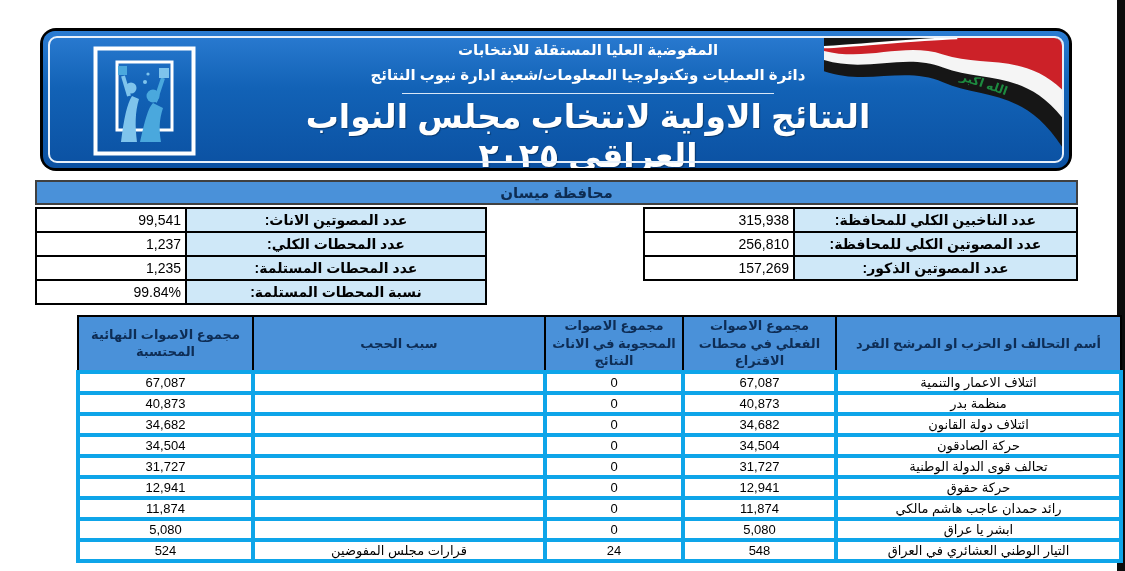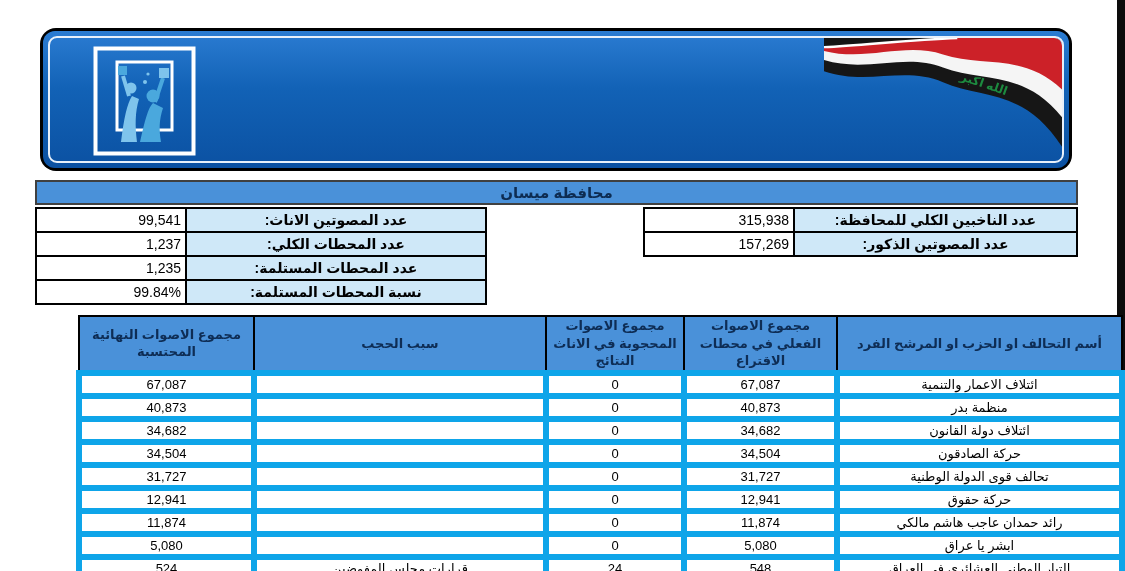--- a/index.html
+++ b/index.html
@@ -34,21 +34,21 @@
   .sum-left{left:35px;top:207px;width:452px;}
   .sum-right{left:643px;top:207px;width:435px;}
   .sum td{border:2px solid #000;height:24px;font-size:14px;padding:0 4px;box-sizing:border-box;}
   .sum td.val{width:150px;background:#fff;text-align:right;color:#000;}
   .sum td.lab{background:#cfe8f8;text-align:center;font-weight:bold;color:#000;direction:rtl;}
 
   
   .results{position:absolute;left:35px;top:315px;width:1043px;border-collapse:collapse;table-layout:fixed;margin-left:41px;}
   .results th{border:2px solid #000;background:#4a91d9;color:#0e2d55;font-size:13px;font-weight:bold;
               height:51px;vertical-align:middle;text-align:center;line-height:1.35;direction:rtl;padding:0 4px;}
-  .results td{border:6px solid #0ea5e9;background:#fff;height:17px;font-size:13px;color:#000;
+  .results td{border:4px solid #0ea5e9;background:#fff;height:17px;font-size:13px;color:#000;
               text-align:center;vertical-align:middle;padding:0 3px;}
   .results td.rtl{direction:rtl;}
 </style>
 </head>
 <body>
 
 <div id="app">
 
   <div class="edge-strip"></div>
 
@@ -76,20 +76,26 @@
           <rect x="25" y="20" width="9" height="9" fill="#4aa8dd"></rect>
           <circle cx="60" cy="50" r="6.5" fill="#4aa8dd"></circle>
           <path d="M47,96 C52,74 55,62 60,57 L70,62 C66,74 66,84 68,96 Z" fill="#4aa8dd"></path>
           <path d="M62,56 L70,32" stroke="#4aa8dd" stroke-width="4"></path>
           <rect x="66" y="22" width="10" height="10" fill="#7fc4ec"></rect>
           <circle cx="52" cy="36" r="2" fill="#7fc4ec"></circle>
           <circle cx="55" cy="28" r="1.6" fill="#7fc4ec"></circle>
         </svg>
       </div>
 
+      <div class="banner-text" dir="rtl">
+        <div class="org1">المفوضية العليا المستقلة للانتخابات</div>
+        <div class="org2">دائرة العمليات وتكنولوجيا المعلومات/شعبة ادارة نيوب النتائج</div>
+        <div class="divider"></div>
+        <div class="main-title">النتائج الاولية لانتخاب مجلس النواب العراقي ٢٠٢٥</div>
+      </div>
 
       <div class="banner-line"></div>
     </div>
   </div>
 
   <div class="gov-bar">
     <span dir="rtl">محافظة ميسان</span>
   </div>
 
   <table class="sum sum-left">
@@ -111,20 +117,24 @@
       <td class="lab">نسبة المحطات المستلمة:</td>
     </tr>
   </tbody>
     </table>
 
   <table class="sum sum-right">
     <tbody>
         <tr>
       <td class="val">315,938</td>
       <td class="lab">عدد الناخبين الكلي للمحافظة:</td>
+    </tr>
+    <tr>
+      <td class="val">256,810</td>
+      <td class="lab">عدد المصوتين الكلي للمحافظة:</td>
     </tr>
     <tr>
       <td class="val">157,269</td>
       <td class="lab">عدد المصوتين الذكور:</td>
     </tr>
   </tbody>
     </table>
 
   <table class="results">
     <colgroup>

